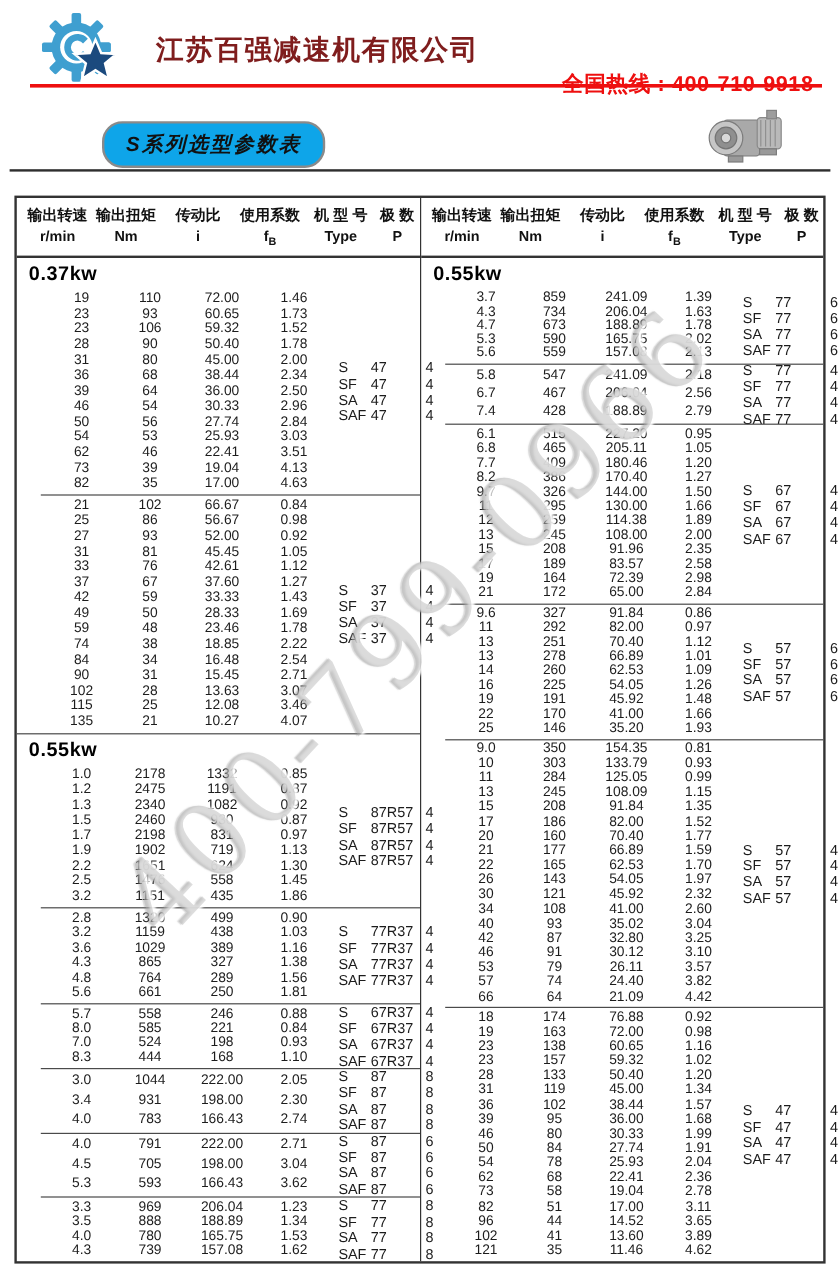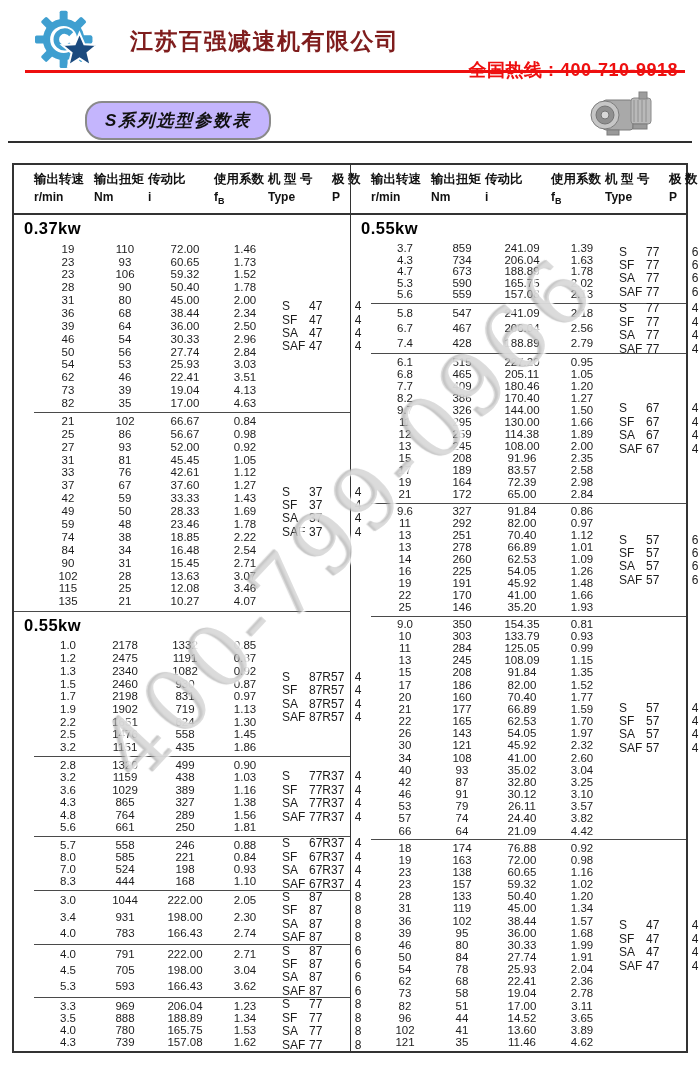--- a/index.html
+++ b/index.html
@@ -11,37 +11,37 @@
   
   .page-header { position:absolute; top:6px; left:28px; display:flex; align-items:center; }
   .logo { width:84px; height:70px; }
   .company-name { font-size:23px; font-weight:800; letter-spacing:1.5px; color:#7f1d1d; margin-left:18px; }
   .hotline { position:absolute; top:34px; right:22px; font-size:18px; font-weight:700; color:#ee0f0f; letter-spacing:0.5px;margin-top:24px; }
   .red-line { position:absolute; top:70px; left:25px; width:660px; height:3px; background:#ee0f0f; }
   
   .title-badge {
     position:absolute; top:101px; left:85px;
     border:2px solid #8a8a8a; border-radius:17px; padding:6px 18px;
-    font-size:17px; font-weight:700; font-style:italic; letter-spacing:2px; color:#111; background:#c4b5fd;
+    font-size:17px; font-weight:700; font-style:italic; letter-spacing:2px; color:#111; background:#0ea5e9;
   }
   .product-photo { position:absolute; top:88px; left:583px; width:78px; height:56px; }
   .section-rule { position:absolute; top:141px; left:8px; width:684px; height:2px; background:#2e2e2e; }
   
   .param-table {
     position:absolute; top:163px; left:12px; width:676px; height:890px;
     border:2px solid #333; display:flex;
   }
   .tcol { width:50%; display:flex; flex-direction:column; }
   .tcol.right { border-left:1px solid #333; }
   .col-header {
     height:50px; flex:0 0 50px; border-bottom:2px solid #333;
     display:grid; grid-template-columns:60px 54px 66px 54px 64px 30px;
     padding-left:4px; align-content:center; row-gap:2px;
   }
-  .hcell { text-align:left;margin-left:16px; }
+  .hcell { text-align:center; }
   .hcn { font-size:12.5px; font-weight:700; color:#111; white-space:nowrap; }
   .hen { font-size:12px; font-weight:700; color:#111; margin-top:2px; }
   .hen sub { font-size:9px; }
   .col-body { flex:1 1 auto; display:flex; flex-direction:column; min-height:0; }
   .section { display:flex; flex-direction:column; min-height:0; }
   .section + .section { border-top:1px solid #4a4a4a; }
   .sec-label { flex:0 0 26px; font-size:16.5px; font-weight:800; color:#000; padding:4px 0 0 10px; letter-spacing:0.5px; }
   .tblock { position:relative; min-height:0; flex-basis:0;margin-left:20px; }
   .tblock + .tblock { border-top:1px solid #4a4a4a; }
   .rows { height:100%; display:flex; flex-direction:column; justify-content:space-around; padding:2px 0; }

